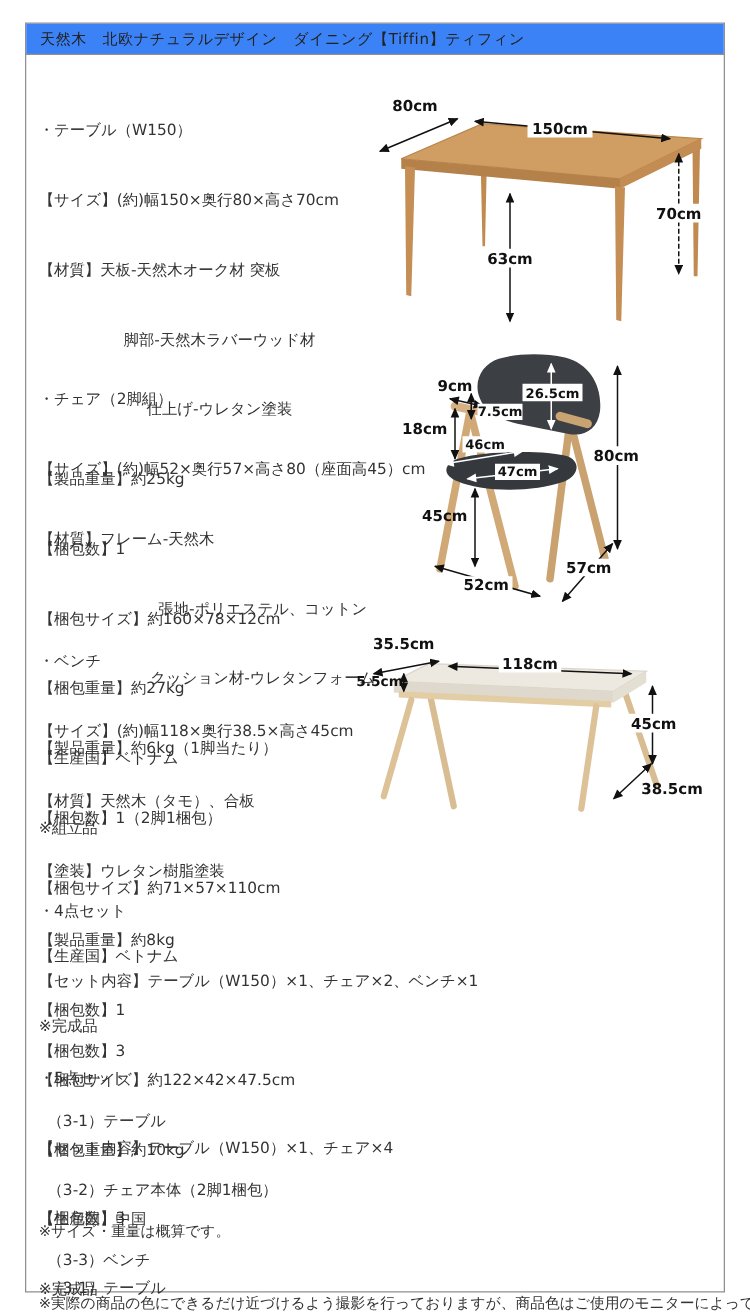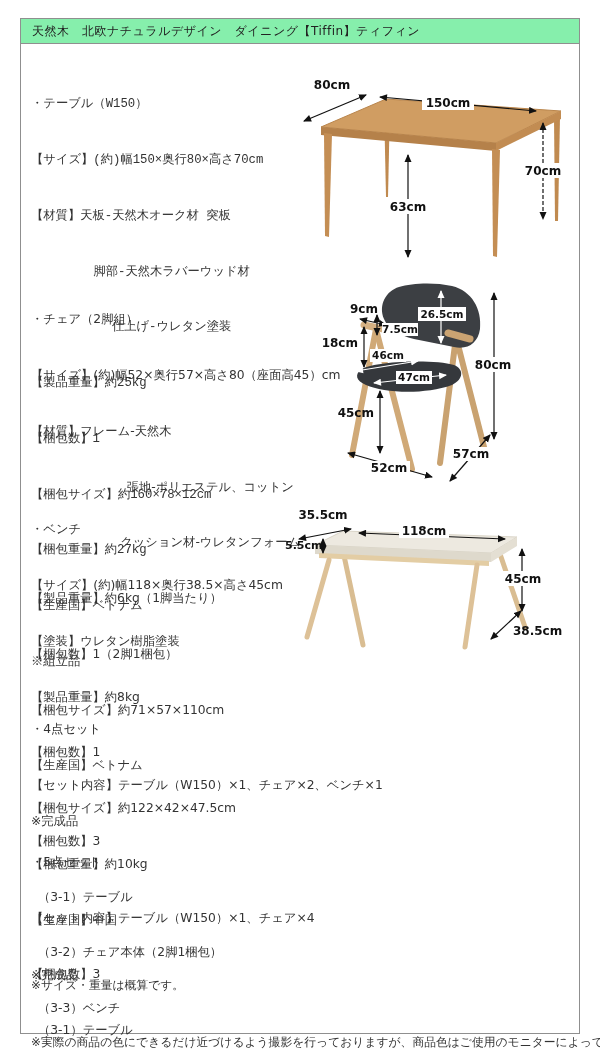--- a/index.html
+++ b/index.html
@@ -7,21 +7,21 @@
     width:600px; height:1050px; background:#ffffff; position:relative;
     font-family:"DejaVu Sans","Liberation Sans",sans-serif; color:#333;
     overflow:hidden;
   }
   .sheet {
     position:absolute; left:20px; top:18px; width:558px; height:1014px;
     border:1px solid #8f8f8f; background:#fff;
   }
   .header {
     position:absolute; left:0; top:0; right:0; height:25px;
-    background:#86efac; border-bottom:1px solid #8f8f8f;
+    background:#3b82f6; border-bottom:1px solid #8f8f8f;
     display:flex; align-items:center; padding:0 11px;
     font-size:12px; color:#222; letter-spacing:0.5px; box-sizing:border-box;
   }
   .spec { position:absolute; font-size:12.3px; line-height:18.6px; white-space:pre; color:#333; }
   .spec .cont { padding-left:49px;text-align:center; }
   .spec .sub  { padding-left:7px; }
   .notes { position:absolute; font-size:11.8px; line-height:19px; white-space:pre; color:#333; }
   .diagram { position:absolute; }
   svg text {
     font-family:"DejaVu Sans","Liberation Sans",sans-serif;
@@ -35,21 +35,21 @@
 </style>
 </head>
 <body>
 
 <div class="sheet">
 
   <div class="header">
     <span>天然木　北欧ナチュラルデザイン　ダイニング【Tiffin】ティフィン</span>
   </div>
 
-  <div class="spec" style="left:10px; top:39px;font-family:Liberation Mono, monospace;">
+  <div class="spec" style="left:10px; top:39px;">
     <div>・テーブル（W150）</div>
     <div>【サイズ】(約)幅150×奥行80×高さ70cm</div>
     <div>【材質】天板-天然木オーク材 突板</div>
     <div class="cont">脚部-天然木ラバーウッド材</div>
     <div class="cont">仕上げ-ウレタン塗装</div>
     <div>【製品重量】約25kg</div>
     <div>【梱包数】1</div>
     <div>【梱包サイズ】約160×78×12cm</div>
     <div>【梱包重量】約27kg</div>
     <div>【生産国】ベトナム</div>
@@ -166,20 +166,21 @@
 
       <line class="dimline" x1="146" y1="204" x2="186" y2="158" marker-start="url(#cb)" marker-end="url(#ca)"></line>
       <rect class="lblbox" x="146" y="170" width="42" height="14"></rect>
       <text x="167" y="181" text-anchor="middle">57cm</text>
     </g>
   </svg>
 
   <div class="spec" style="left:10px; top:464px;">
     <div>・ベンチ</div>
     <div>【サイズ】(約)幅118×奥行38.5×高さ45cm</div>
+    <div>【材質】天然木（タモ）、合板</div>
     <div>【塗装】ウレタン樹脂塗装</div>
     <div>【製品重量】約8kg</div>
     <div>【梱包数】1</div>
     <div>【梱包サイズ】約122×42×47.5cm</div>
     <div>【梱包重量】約10kg</div>
     <div>【生産国】中国</div>
     <div>※完成品</div>
   </div>
 
   <svg class="diagram" style="left:258px; top:468px;" width="290" height="182" viewBox="0 0 290 182">

